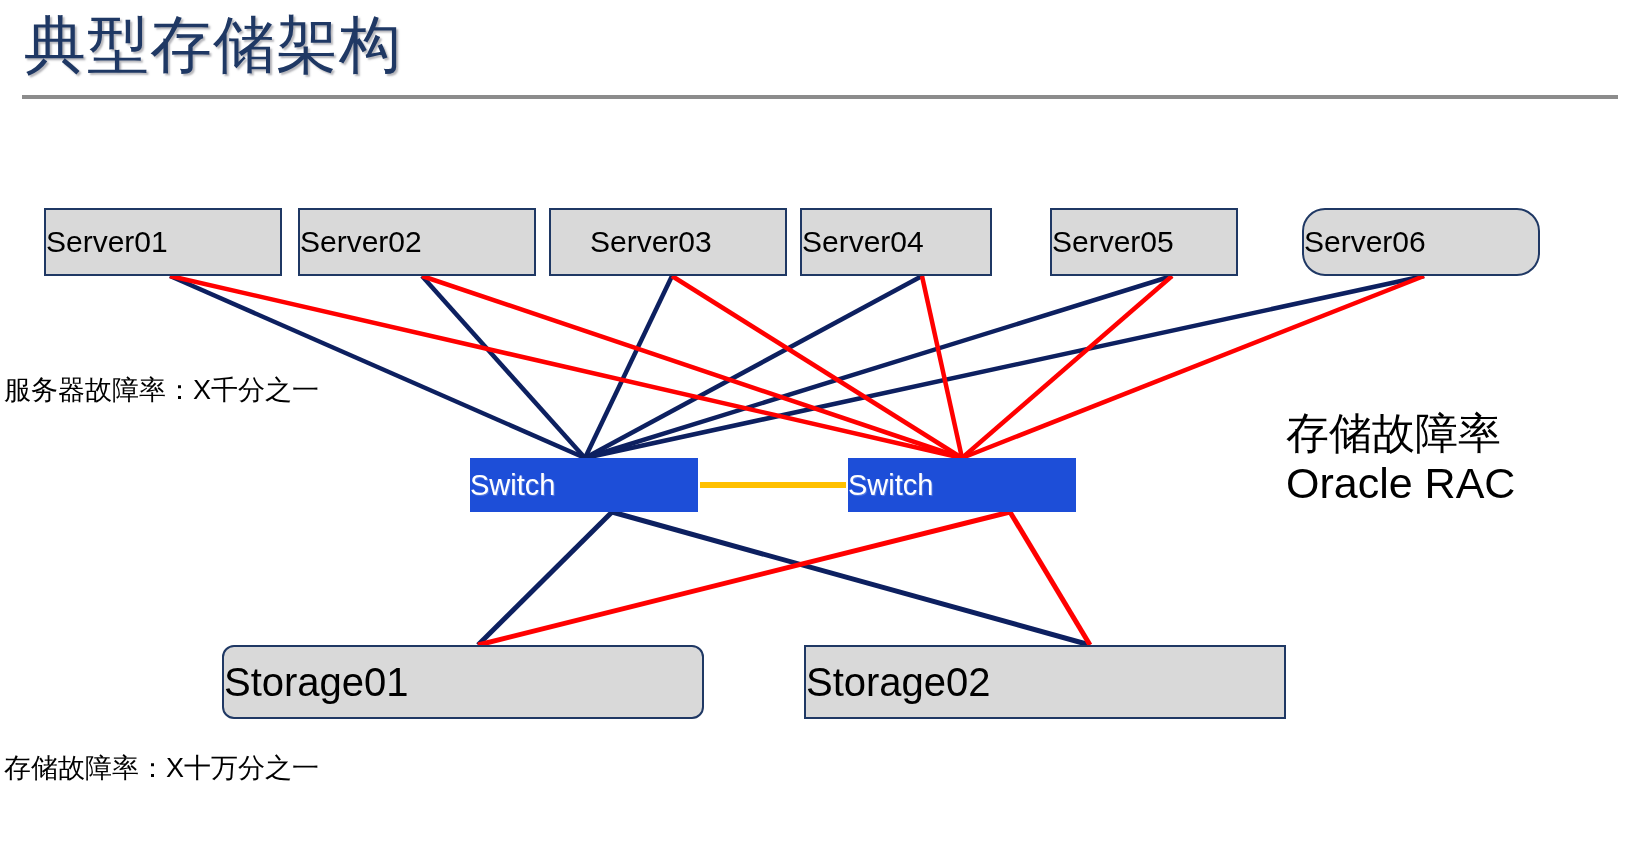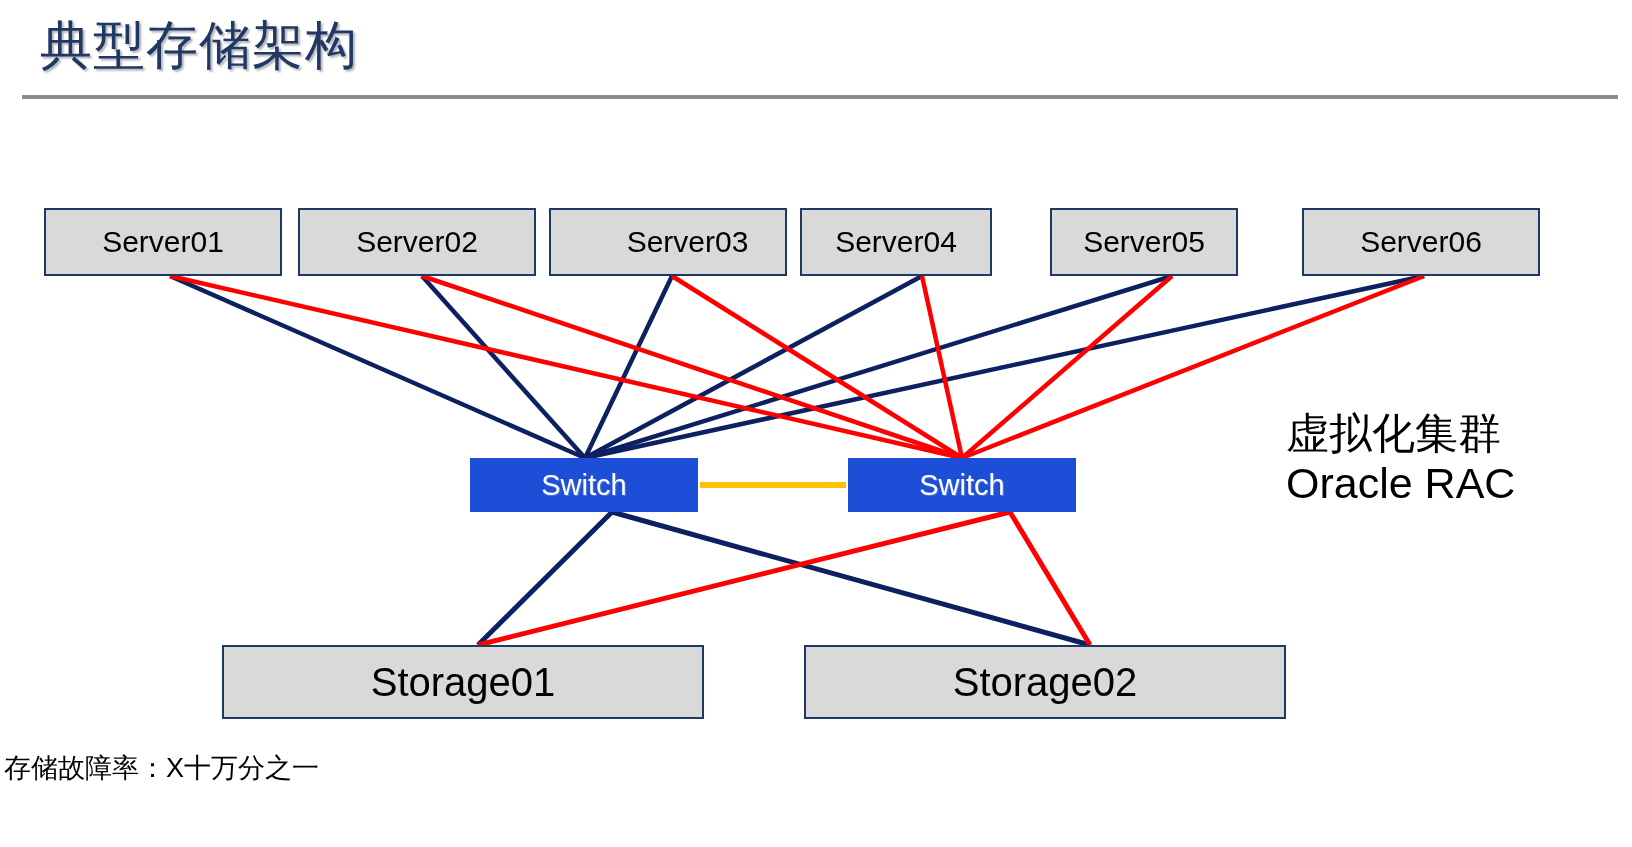--- a/index.html
+++ b/index.html
@@ -14,23 +14,23 @@
     position: relative;
     width: 1632px;
     height: 847px;
     background: #ffffff;
     overflow: hidden;
   }
 
   
   #slide-title {
     position: absolute;
-    left: 40px;
+    left: 24px;
     top: 2px;
-    font-size: 52px;
+    font-size: 62px;
     line-height: 86px;
     font-weight: 400;
     color: #1f3864;
     letter-spacing: 1px;
     text-shadow: 2px 2px 2px rgba(120,120,130,0.55);
     white-space: nowrap;
   }
   #title-rule {
     position: absolute;
     left: 22px;
@@ -48,21 +48,20 @@
     width: 1632px;
     height: 847px;
   }
 
   
   .node {
     position: absolute;
     box-sizing: border-box;
     display: flex;
     align-items: center;
-    justify-content: center;
     text-align: center;
   }
   .node.server {
     background: #d9d9d9;
     border: 2.5px solid #1f3864;
     font-size: 30px;
     color: #000000;
     height: 68px;
   }
   .node.switch {
@@ -155,38 +154,39 @@
       </div>
       <div class="node server" style="left: 549px; top: 208px; width: 238px; padding-left: 39px;">
         <span>Server03</span>
       </div>
       <div class="node server" style="left: 800px; top: 208px; width: 192px;">
         <span>Server04</span>
       </div>
       <div class="node server" style="left: 1050px; top: 208px; width: 188px;">
         <span>Server05</span>
       </div>
-      <div class="node server" style="left: 1302px; top: 208px; width: 238px;">
+      <div class="node server" style="left: 1302px; top: 208px; width: 238px; border-radius: 23px;">
         <span>Server06</span>
       </div>
       <div class="node switch" style="left: 470px; top: 458px; width: 228px;">
         <span>Switch</span>
       </div>
       <div class="node switch" style="left: 848px; top: 458px; width: 228px;">
         <span>Switch</span>
       </div>
-      <div class="node storage" style="left: 222px; top: 645px; width: 482px;">
+      <div class="node storage" style="left: 222px; top: 645px; width: 482px; border-radius: 12px;">
         <span>Storage01</span>
       </div>
       <div class="node storage" style="left: 804px; top: 645px; width: 482px;">
         <span>Storage02</span>
       </div>
     </div>
 
+  <div class="annotation" id="note-server-failure">服务器故障率：X千分之一</div>
 
   <div class="annotation" id="note-storage-failure">存储故障率：X十万分之一</div>
 
   <div id="cluster-note">
-    <div>虚拟化集群</div>
+    <div>存储故障率</div>
     <div>Oracle RAC</div>
   </div>
 
 </div>
 
 </body></html>

